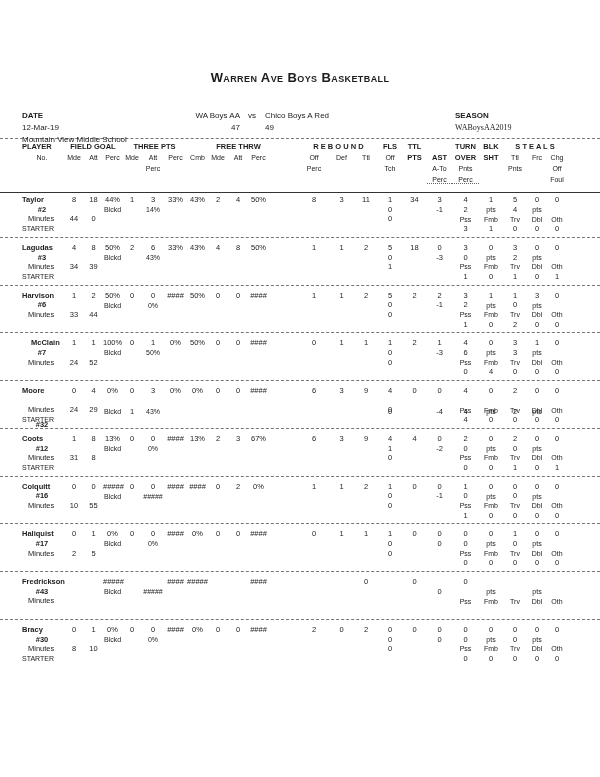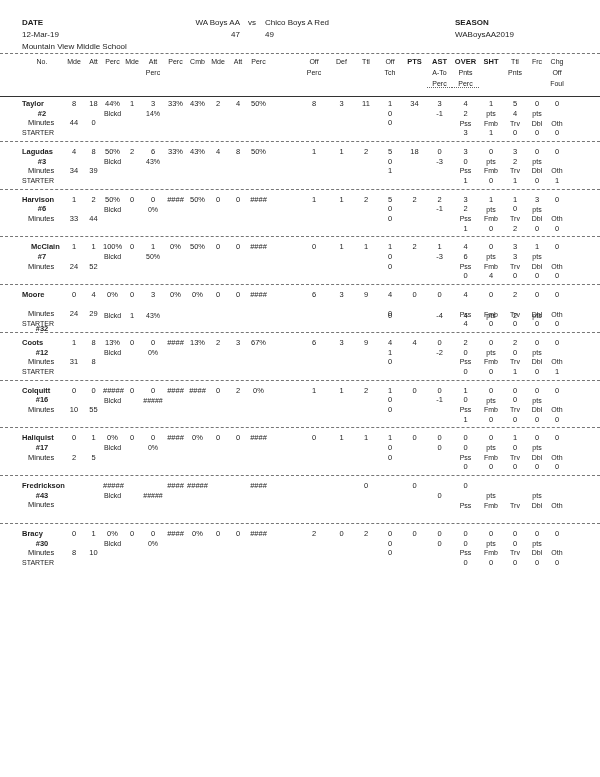--- a/index.html
+++ b/index.html
@@ -1,65 +1,78 @@
 <!DOCTYPE html>
 <html><head>
 <meta charset="utf-8">
 <style>
   html,body{margin:0;padding:0;background:#e8e8e8;}
   .page{width:600px;height:777px;background:#fff;position:relative;overflow:hidden;
         font-family:"Liberation Sans",sans-serif;color:#1c1c1c;margin:0 auto;}
   .title{padding-top:70px;text-align:center;font-weight:bold;font-size:13px;
          font-variant:small-caps;letter-spacing:.4px;}
   .meta{position:relative;height:38px;margin-top:15px;font-size:8px;}
-  .meta span{position:absolute;white-space:nowrap;}
+  .meta span{position:absolute;white-space:nowrap;margin-top:8px;}
   .m-date-label{left:22px;top:3px;font-weight:bold;}
   .m-date{left:22px;top:15px;}
   .m-venue{left:22px;top:27px;}
   .m-home{left:140px;top:3px;width:100px;text-align:right;}
   .m-vs{left:248px;top:3px;font-weight:normal;}
   .m-away{left:265px;top:3px;}
   .m-hscore{left:140px;top:15px;width:100px;text-align:right;}
   .m-ascore{left:265px;top:15px;}
   .m-season-label{left:455px;top:3px;font-weight:bold;}
-  .m-season{left:455px;top:15px;}
+  .m-season{left:455px;top:15px;font-family:Liberation Serif, serif;}
   .thead{border-top:1px dashed #777;border-bottom:1px solid #333;padding:2px 0 7px 0;}
   .row{display:grid;padding-left:20px;height:9.7px;align-items:center;font-size:7.5px;
        grid-template-columns:44px 20px 19px 19px 20px 22px 23px 21px 20px 20px 21px 30px 30px 25px 24px 24px 25px 25px 27px 24px 24px 20px 20px;}
   .thead .row{height:11px;}
   .cell{text-align:center;white-space:nowrap;overflow:visible;line-height:1;}
   .l{text-align:left;padding-left:2px;}
   .bold{font-weight:bold;}
   .sm{font-size:7px;}
   .pad8{padding-left:8px;}
   .hb{font-weight:bold;font-size:7.5px;}
   .dotted{border-bottom:1px dotted #666;}
   .block{border-bottom:1px dashed #777;padding:2px 0 3px 0;margin-bottom:3px;}
   .block:last-child{border-bottom:none;}
 </style>
 </head>
 <body>
 
 <div class="page">
 
+  <div class="title">Warren Ave Boys Basketball</div>
 
   <div class="meta">
     <span class="m-date-label">DATE</span>
     <span class="m-date">12-Mar-19</span>
     <span class="m-venue">Mountain View Middle School</span>
     <span class="m-home">WA Boys AA</span>
     <span class="m-vs">vs</span>
     <span class="m-away">Chico Boys A Red</span>
     <span class="m-hscore">47</span>
     <span class="m-ascore">49</span>
     <span class="m-season-label">SEASON</span>
     <span class="m-season">WABoysAA2019</span>
   </div>
 
   <div class="thead">
+    <div class="row">
+      <div class="cell l hb" style="grid-column:1">PLAYER</div>
+      <div class="cell hb" style="grid-column:2/5">FIELD GOAL</div>
+      <div class="cell hb" style="grid-column:5/8">THREE PTS</div>
+      <div class="cell hb" style="grid-column:9/12">FREE THRW</div>
+      <div class="cell hb" style="grid-column:13/16">R E B O U N D</div>
+      <div class="cell hb" style="grid-column:16">FLS</div>
+      <div class="cell hb" style="grid-column:17">TTL</div>
+      <div class="cell hb" style="grid-column:19">TURN</div>
+      <div class="cell hb" style="grid-column:20">BLK</div>
+      <div class="cell hb" style="grid-column:21/24">S T E A L S</div>
+    </div>
     <div class="row" id="hrow2">
         <div class="cell sm" style="grid-column: 1;">No.</div>
         <div class="cell sm" style="grid-column: 2;">Mde</div>
         <div class="cell sm" style="grid-column: 3;">Att</div>
         <div class="cell sm" style="grid-column: 4;">Perc</div>
         <div class="cell sm" style="grid-column: 5;">Mde</div>
         <div class="cell sm" style="grid-column: 6;">Att</div>
         <div class="cell sm" style="grid-column: 7;">Perc</div>
         <div class="cell sm" style="grid-column: 8;">Cmb</div>
         <div class="cell sm" style="grid-column: 9;">Mde</div>

